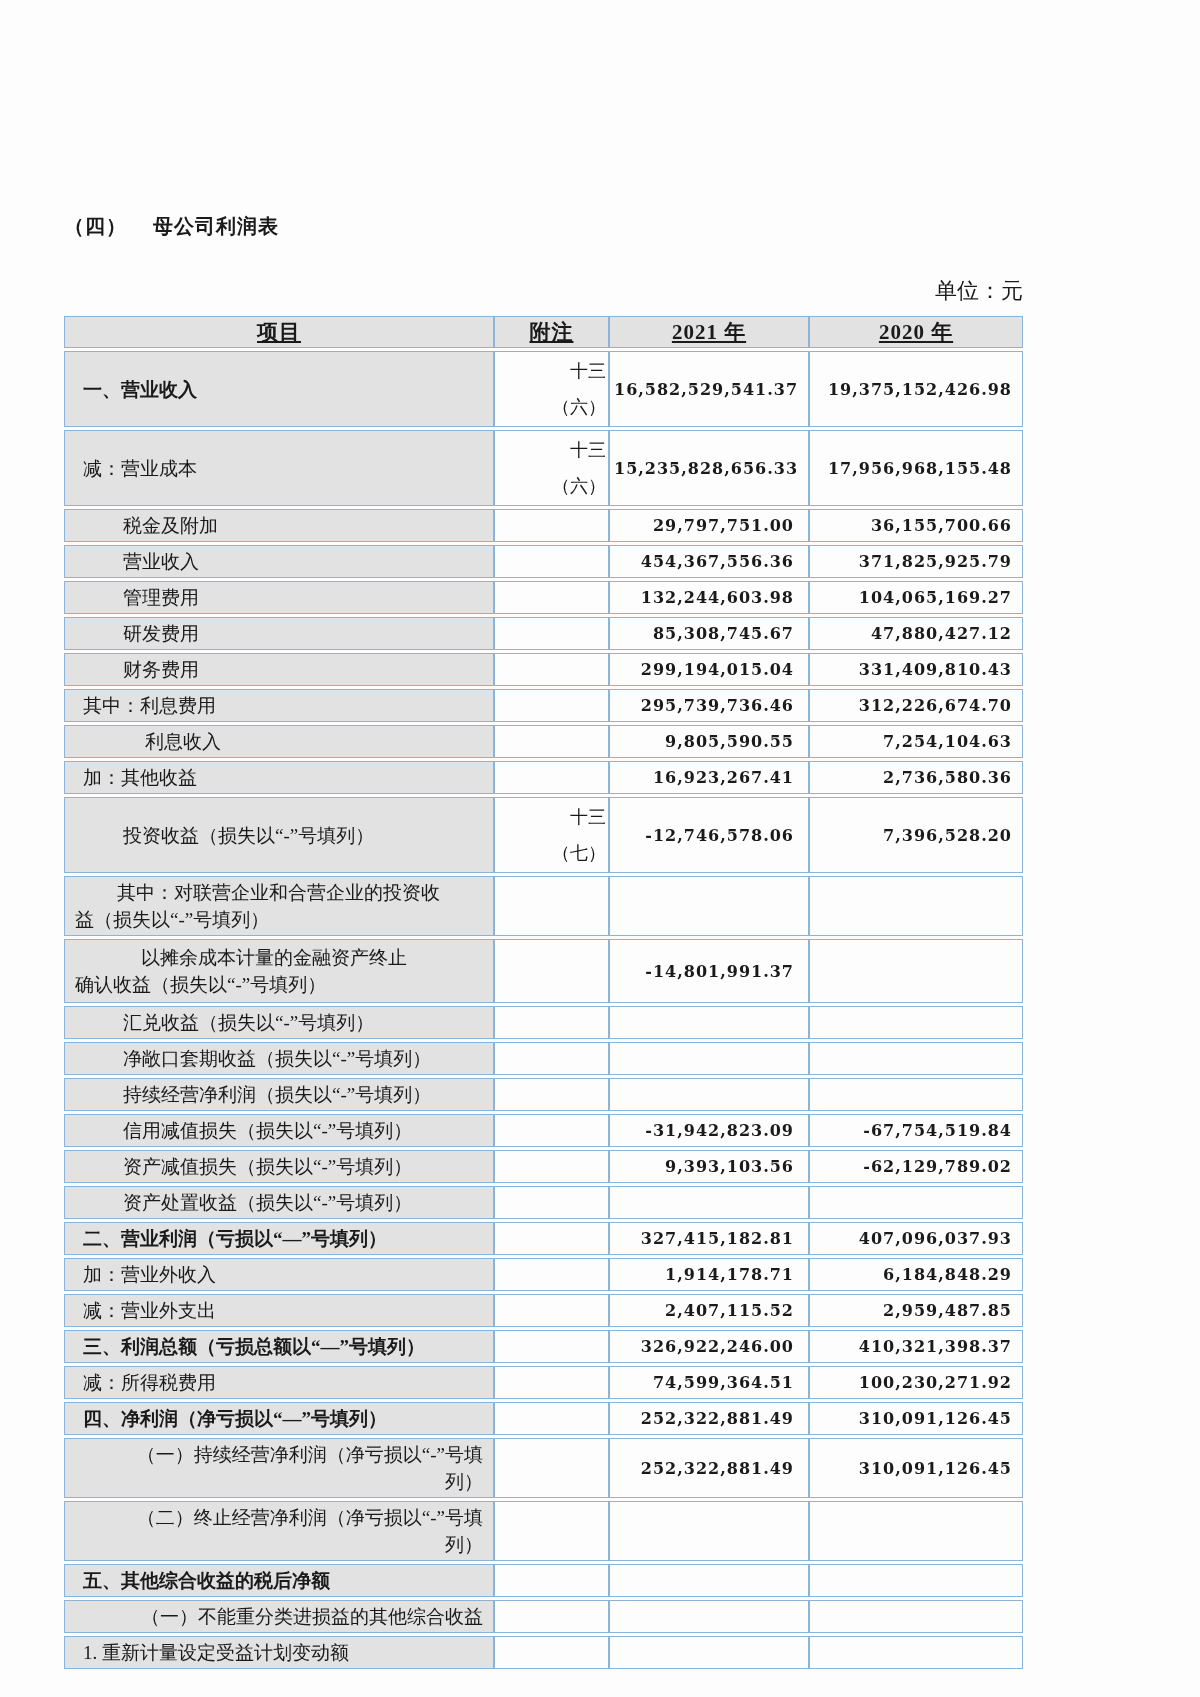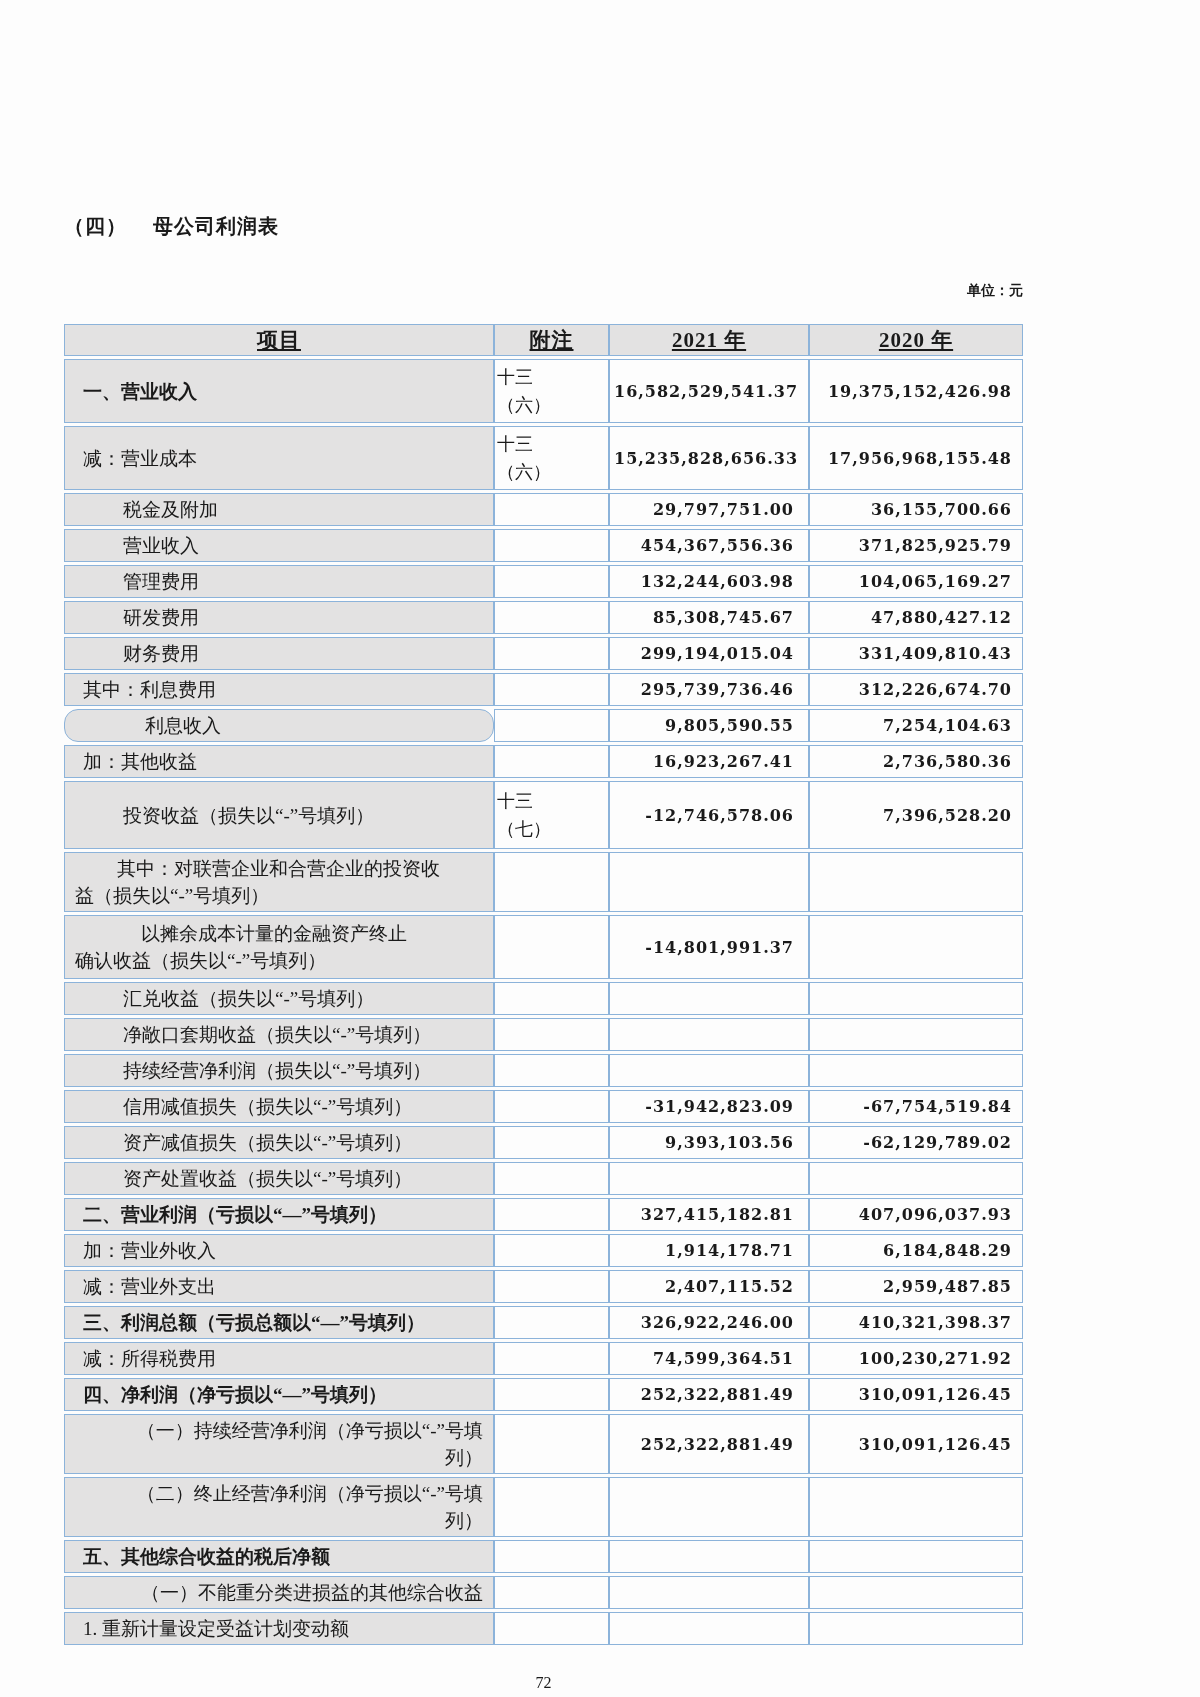--- a/index.html
+++ b/index.html
@@ -21,25 +21,24 @@
   }
   .doc-title{
     font-size:20px;
     font-weight:bold;
     line-height:26px;
     letter-spacing:1px;
   }
   .doc-title .t-gap{display:inline-block;width:26px;}
   .unit-row{
     margin-top:42px;
-    margin-bottom:20px;
+    margin-bottom:12px;
     text-align:right;
-    font-size:14px;
+    font-size:22px;
     line-height:20px;
-    font-weight:bold;
   }
   table.fin{
     width:959px;
     border-collapse:separate;
     border-spacing:0 3px;
     table-layout:fixed;
   }
   table.fin th, table.fin td{
     border:1px solid var(--border-blue);
     vertical-align:middle;
@@ -56,23 +55,23 @@
   td.c-label{
     background:var(--cell-gray);
     font-size:19px;
     line-height:27px;
     padding:2px 10px;
     white-space:pre-wrap;
     height:27px;
   }
   td.c-label.b{font-weight:bold;}
   td.c-note{
-    text-align:left;
+    text-align:right;
     font-size:18px;
-    line-height:28px;
+    line-height:36px;
     white-space:pre-wrap;
     padding:1px 2px;
   }
   td.c-val{
     text-align:right;
     font-size:16px;
     letter-spacing:1px;
     padding:1px 14px 1px 4px;
     font-family:"DejaVu Serif","Liberation Serif",serif;
     font-weight:bold;
@@ -81,21 +80,21 @@
   
   tr.rh-note td{height:58px;}
   tr.rh-note2 td{height:62px;}
   tr.rh-wrap td{height:52px;}
   tr.rh-wrap-l td{height:58px;}
   
   .ind-0{text-indent:8px;}
   .ind-p{text-indent:12px;text-align:right;}
   .ind-1{text-indent:48px;font-family:Liberation Serif, serif;}
   .ind-1w{text-indent:42px;}
-  .ind-2{text-indent:70px;border-radius:14px;}
+  .ind-2{text-indent:70px;}
   .ind-3{text-indent:66px;}
   .page-num{
     margin-top:26px;
     text-align:center;
     font-size:16px;
   }
 </style>
 </head>
 <body>
 

